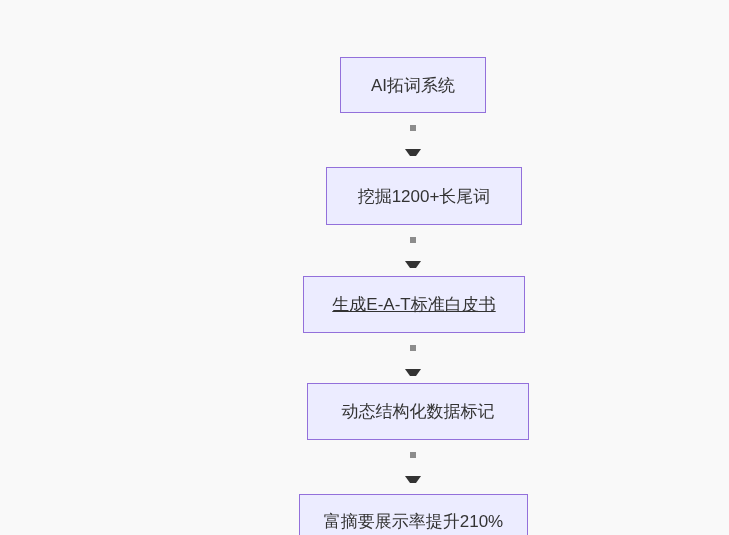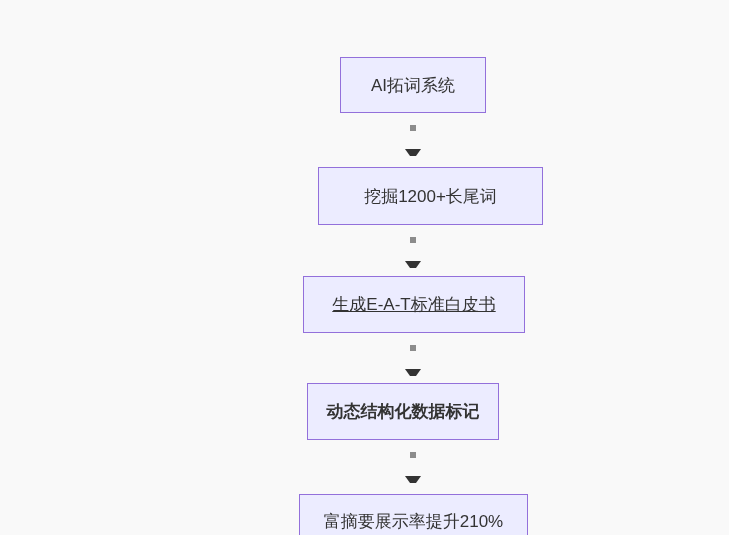--- a/index.html
+++ b/index.html
@@ -28,23 +28,23 @@
     justify-content: center;
     background: var(--node-fill);
     border: 1.5px solid var(--node-border);
     color: var(--node-text);
     font-size: 17px;
     line-height: 1;
     text-align: center;
     white-space: nowrap;
   }
   .n0 { left: 298px; top: 15px;  width: 146px; height: 56px; }
-  .n1 { left: 276px; top: 125px; width: 225px; height: 58px; }
+  .n1 { left: 284px; top: 125px; width: 196px; height: 58px; }
   .n2 { left: 261px; top: 234px; width: 222px; height: 57px; text-decoration: underline; }
-  .n3 { left: 265px; top: 341px; width: 192px; height: 57px; font-weight: bold; }
+  .n3 { left: 265px; top: 341px; width: 222px; height: 57px; }
   .n4 { left: 257px; top: 452px; width: 229px; height: 55px; }
   .arrow {
     position: absolute;
     left: 366px;
     width: 10px;
     display: flex;
     flex-direction: column;
     align-items: center;
   }
   .a0 { top: 71px;  height: 54px; }

